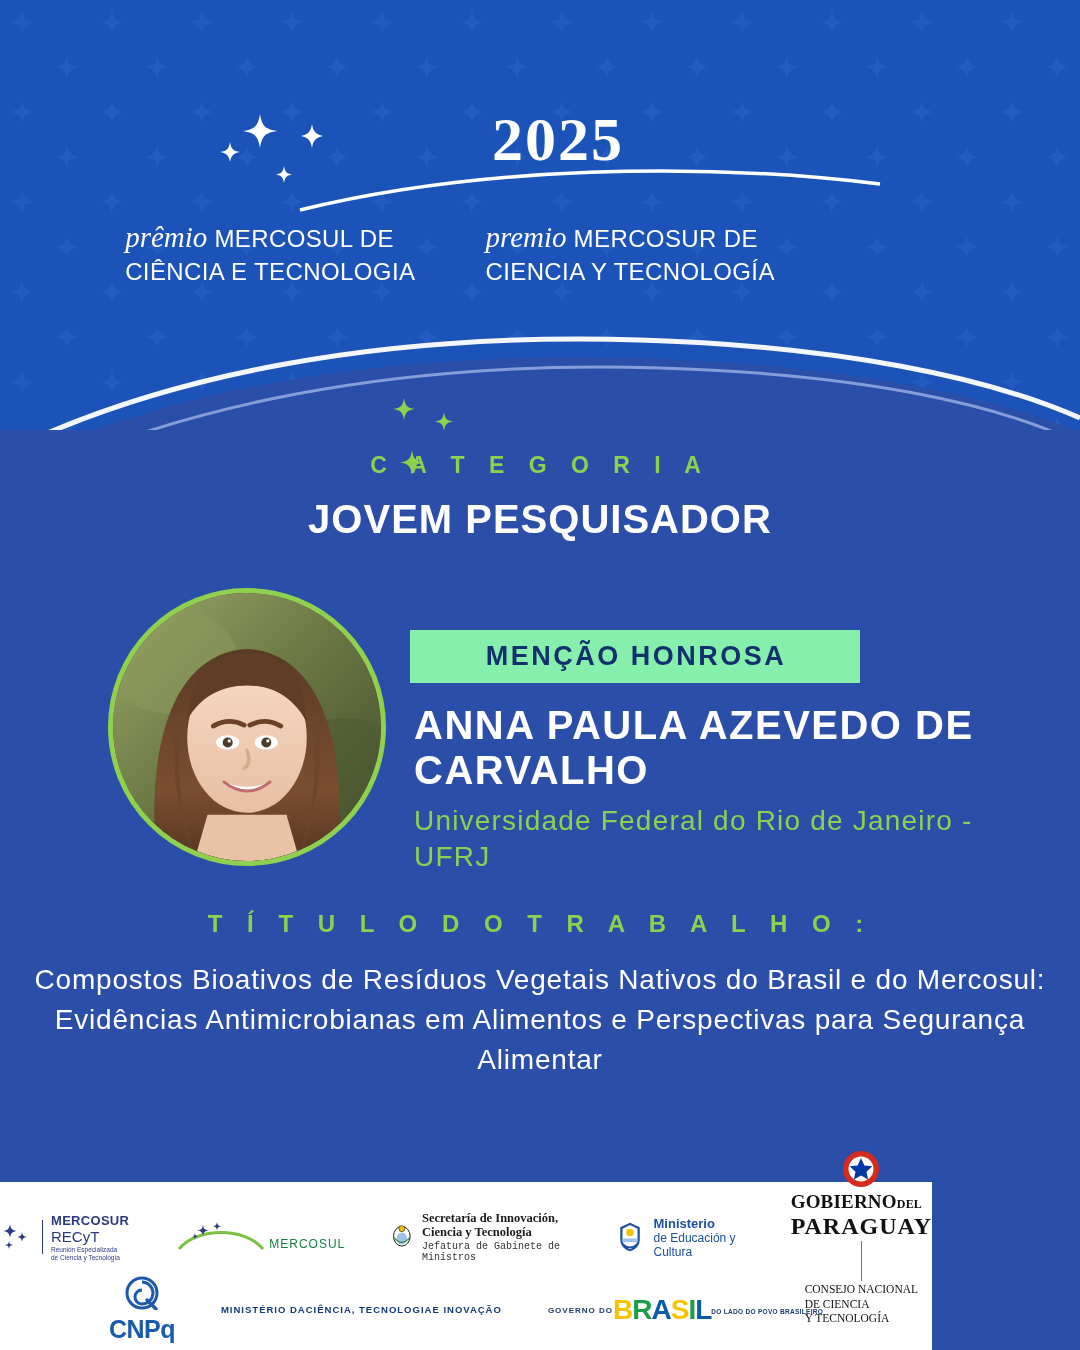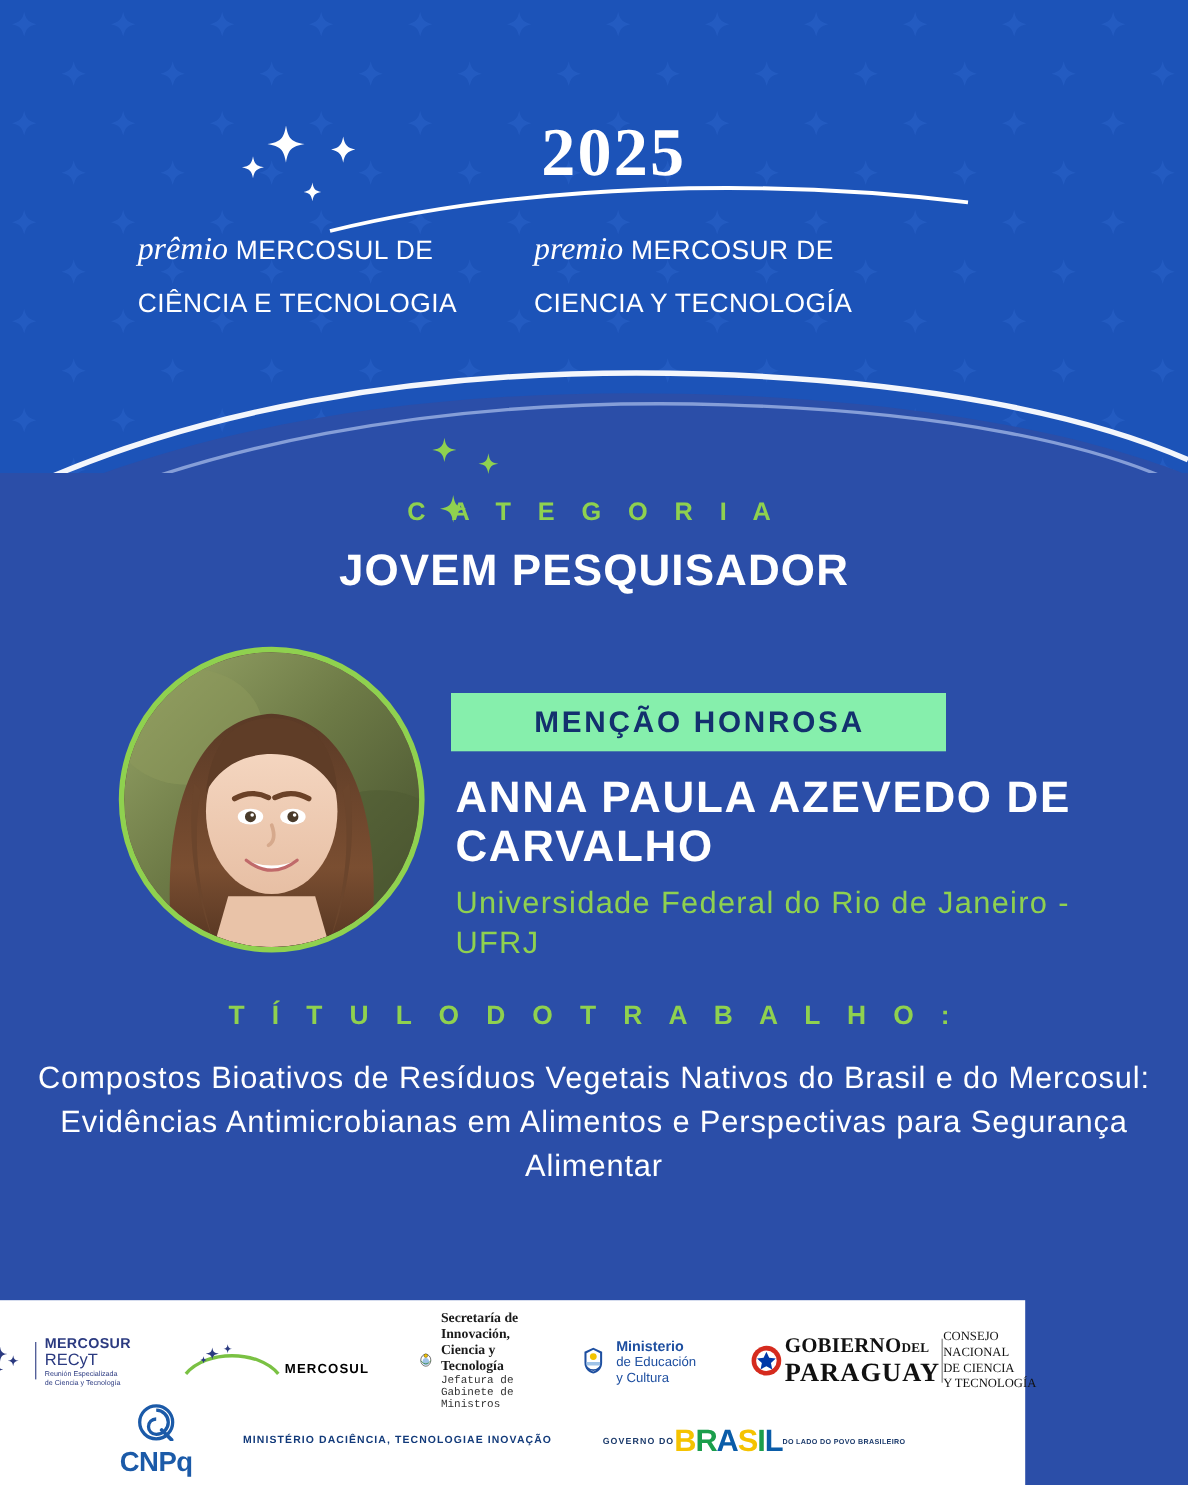--- a/index.html
+++ b/index.html
@@ -41,30 +41,30 @@
     font-size: 62px; font-weight: 700; letter-spacing: 2px;
     line-height: 1;
     display: inline-block;
     position: relative; left: 18px;
   }
   .header-sparks {
     position: absolute; top: 108px; left: 212px; width: 160px; height: 80px;
   }
   .curve-line { position: absolute; top: 160px; left: 0; width: 1080px; height: 70px; }
   .titles {
-    position: absolute; top: 210px; left: 0; width: 900px;
+    position: absolute; top: 221px; left: 0; width: 900px;
     display: flex; justify-content: center; gap: 70px;
   }
   .title-col { color: #ffffff; }
   .title-col .line1 { font-size: 24px; letter-spacing: .4px; white-space: nowrap; }
   .title-col .line1 .ital {
     font-family: "Liberation Serif", serif;
     font-style: italic; font-size: 29px; letter-spacing: 0;
   }
-  .title-col .line2 { font-size: 24px; letter-spacing: .4px; margin-top: 20px; white-space: nowrap; }
+  .title-col .line2 { font-size: 24px; letter-spacing: .4px; margin-top: 4px; white-space: nowrap; }
   .title-col.pt { text-align: left; }
   .title-col.es { text-align: left; }
 
   
   .category-block {
     position: absolute; top: 452px; left: 0; width: 1080px; text-align: center;
   }
   .cat-label {
     color: #8fd14f; font-size: 23px; font-weight: 700; letter-spacing: 9px;
   }
@@ -132,31 +132,31 @@
   .logo { display: flex; align-items: center; }
   .logo-txt { font-size: 9px; color: #2b3a80; line-height: 1.18; }
 
   .mercosur-logo { display: flex; align-items: center; gap: 8px; }
   .mercosur-logo .bar { width: 1px; height: 34px; background: #2b3a80; }
   .mercosur-logo .t1 { font-size: 13px; font-weight: 700; color: #2b3a80; letter-spacing: .3px; }
   .mercosur-logo .t2 { font-size: 15px; font-weight: 400; color: #2b3a80; }
   .mercosur-logo .t3 { font-size: 6.5px; color: #2b3a80; line-height: 1.2; }
 
   .mercosul-logo { text-align: center; }
-  .mercosul-logo .name { font-size: 12px; font-weight: 700; color: #000000; letter-spacing: 1px; margin-top: 14px; }
+  .mercosul-logo .name { font-size: 12px; font-weight: 400; color: #15803d; letter-spacing: 1px; margin-top: 14px; }
 
   .arg-logo { display: flex; align-items: center; gap: 7px; }
   .arg-logo .l1 { font-family: "Liberation Serif", serif; font-size: 12.5px; font-weight: 700; color: #1a1a1a; line-height: 1.15; }
   .arg-logo .l2 { font-size: 10px; color: #333; margin-top: 2px; font-family: Liberation Mono, monospace; }
 
   .uru-logo { display: flex; align-items: center; gap: 8px; }
   .uru-logo .t1 { font-size: 13px; font-weight: 700; color: #1e4fa0; }
   .uru-logo .t2 { font-size: 12px; color: #1e4fa0; }
 
-  .py-logo { display: flex; align-items: center; gap: 1px; }
+  .py-logo { display: flex; align-items: center; gap: 1px; flex-direction: column; }
   .py-logo .g1 { font-family: "Liberation Serif", serif; font-size: 19px; font-weight: 700; color: #111; letter-spacing: .2px; }
   .py-logo .g1 small { font-size: 12px; }
   .py-logo .g2 { font-family: "Liberation Serif", serif; font-size: 24px; font-weight: 700; color: #111; letter-spacing: 1px; }
   .py-logo .vbar { width: 1px; height: 40px; background: #777; }
   .py-logo .c1 { font-family: "Liberation Serif", serif; font-size: 11.5px; color: #111; line-height: 1.25; }
 
   .cnpq-logo { display: flex; align-items: center; gap: 5px; flex-direction: column; }
   .cnpq-logo .word { font-size: 25px; font-weight: 700; color: #1b5aa8; font-family: "Liberation Sans", sans-serif; letter-spacing: -.5px; }
 
   .mcti-logo { font-size: 9.5px; font-weight: 700; color: #123a7a; line-height: 1.45; letter-spacing: 1px; text-align: center; }

